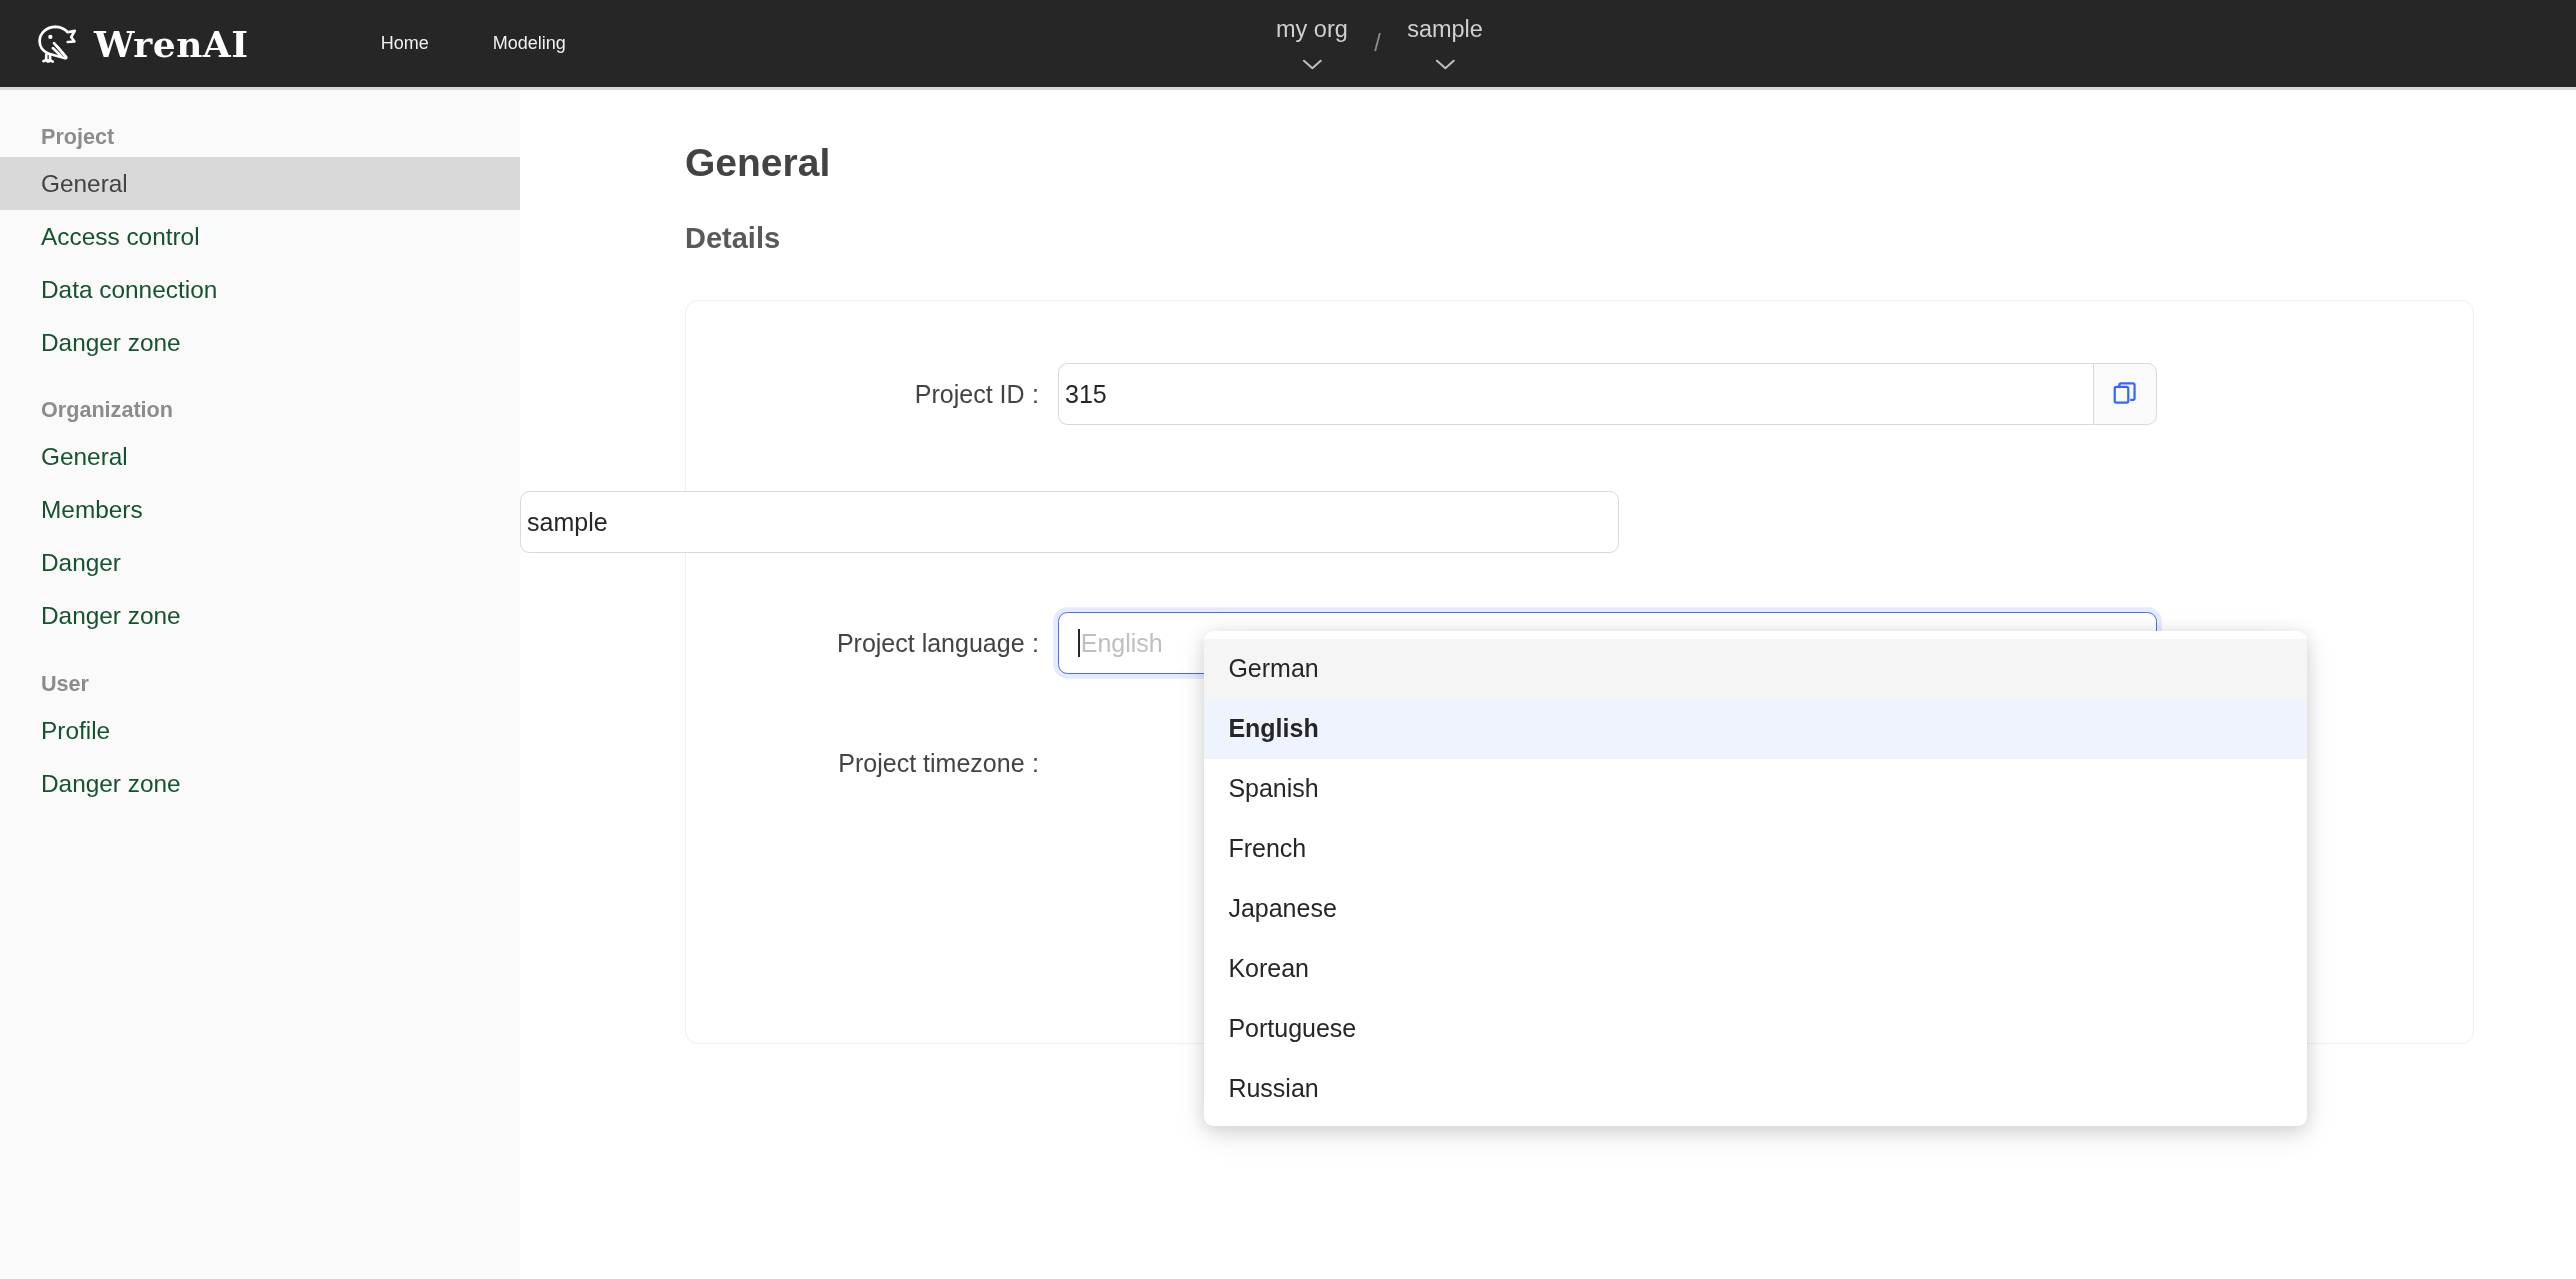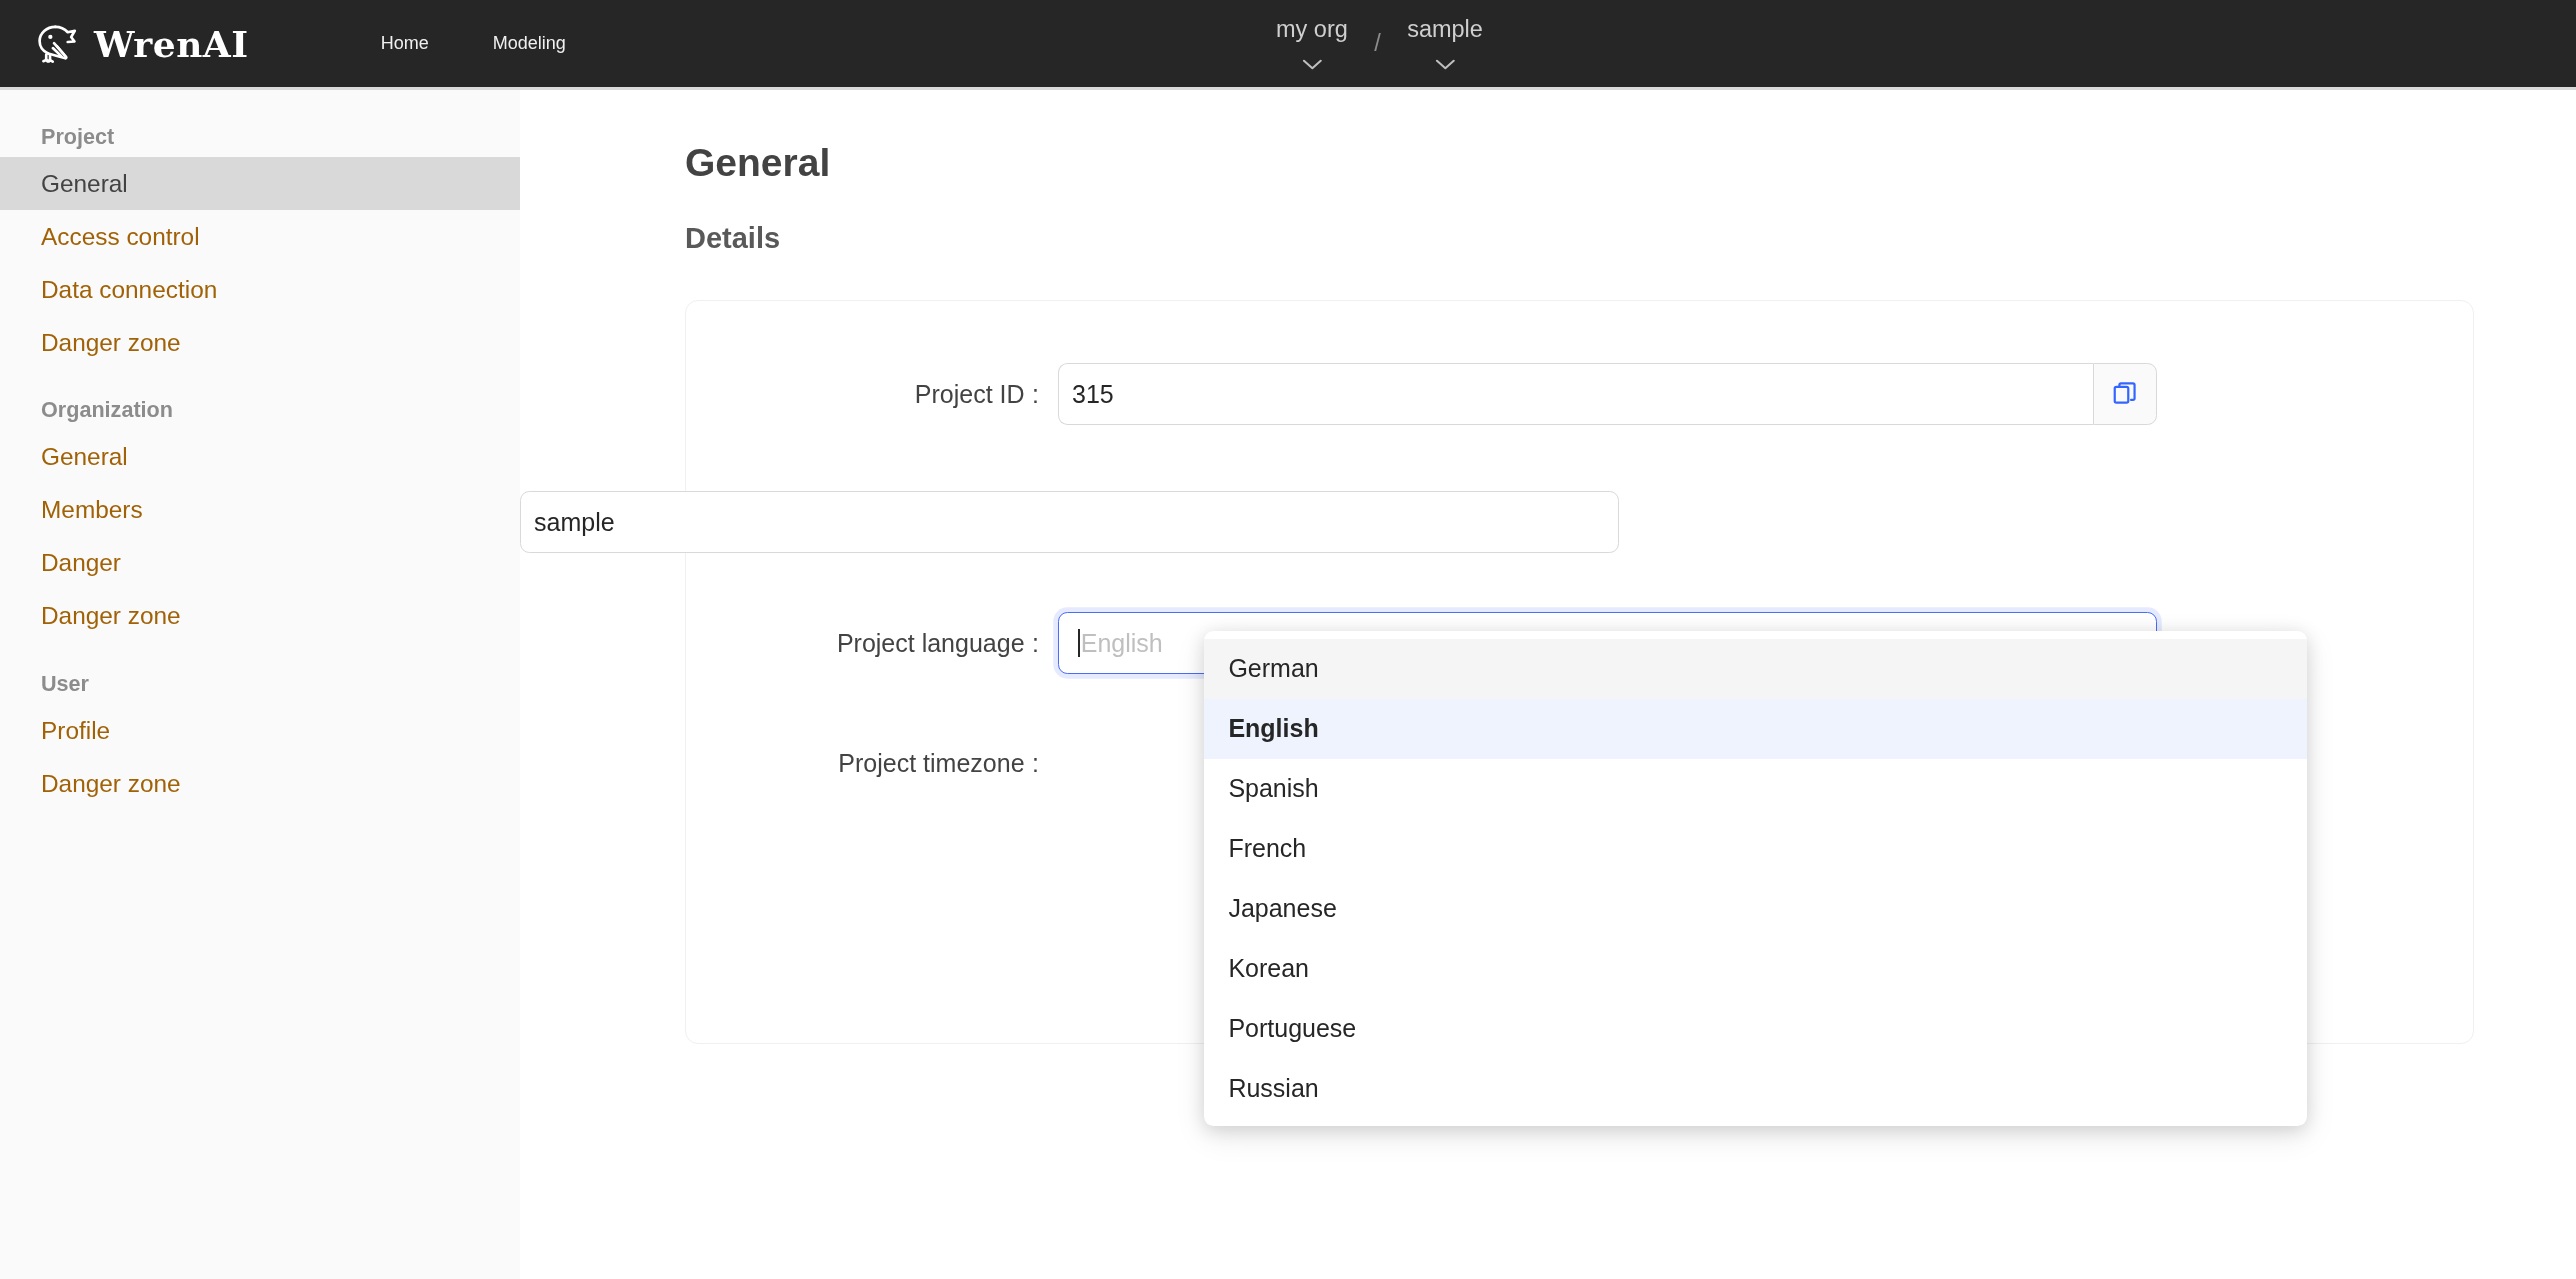--- a/index.html
+++ b/index.html
@@ -104,21 +104,21 @@
     align-items: center;
   }
   .side-group:first-child .side-group-title { margin-top: 26px; }
   .side-group { margin-bottom: 20.7px; }
   .side-item {
     height: 53px;
     display: flex;
     align-items: center;
     padding-left: 41px;
     font-size: 24.4px;
-    color: #a16207;
+    color: #14532d;
     cursor: pointer;
   }
   .side-item.active { background: #d9d9d9; color: #434343; }
 
   
   .main {
     position: absolute;
     top: 90px; left: 520px;
     width: 2056px;
     height: 1189px;
@@ -169,21 +169,21 @@
   .form-label .colon { margin-left: 7.5px; }
   .form-control { position: relative; }
 
   .text-input {
     width: 1099px;
     height: 62px;
     border: 1.9px solid #d9d9d9;
     border-radius: 9.4px;
     font-size: 25px;
     color: #262626;
-    padding: 0 13px;
+    padding: 0 6px;
     background: #ffffff;
     font-family: "Liberation Sans", sans-serif;
     outline: none;
   }
   .input-group { display: flex; align-items: stretch; }
   .input-group .text-input {
     width: 1035px;
     border-top-right-radius: 0;
     border-bottom-right-radius: 0;
     border-right: none;

